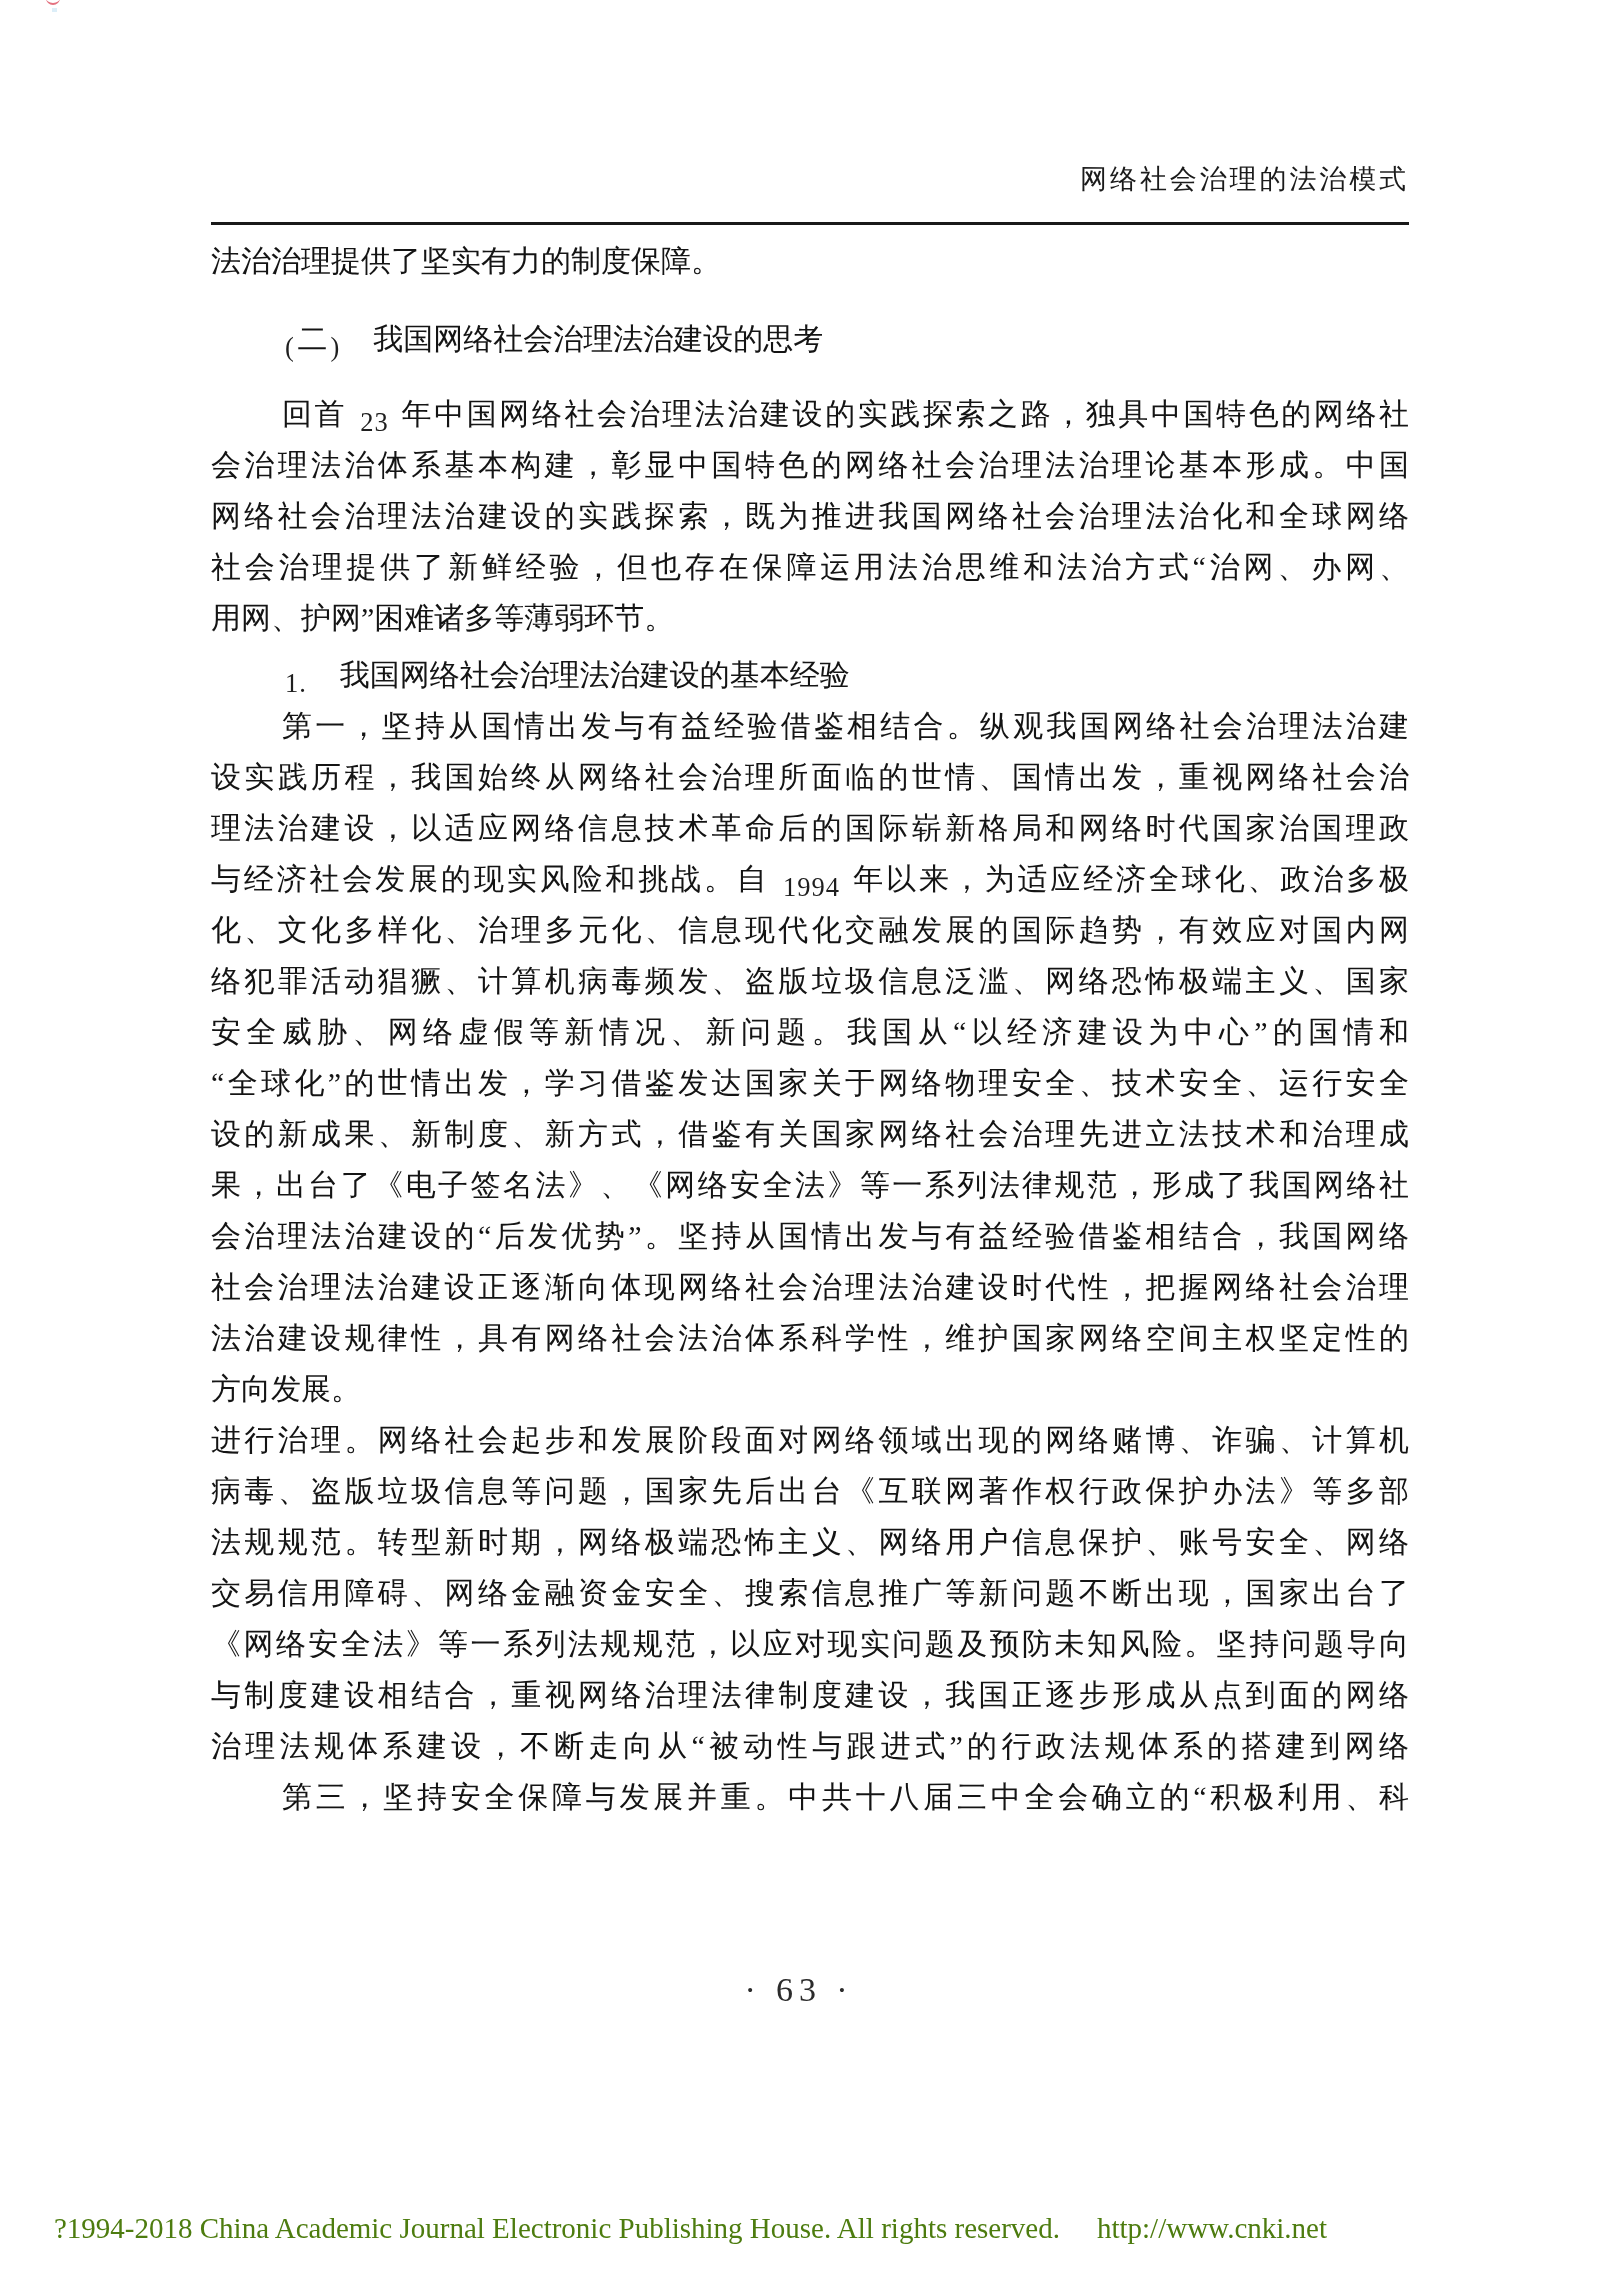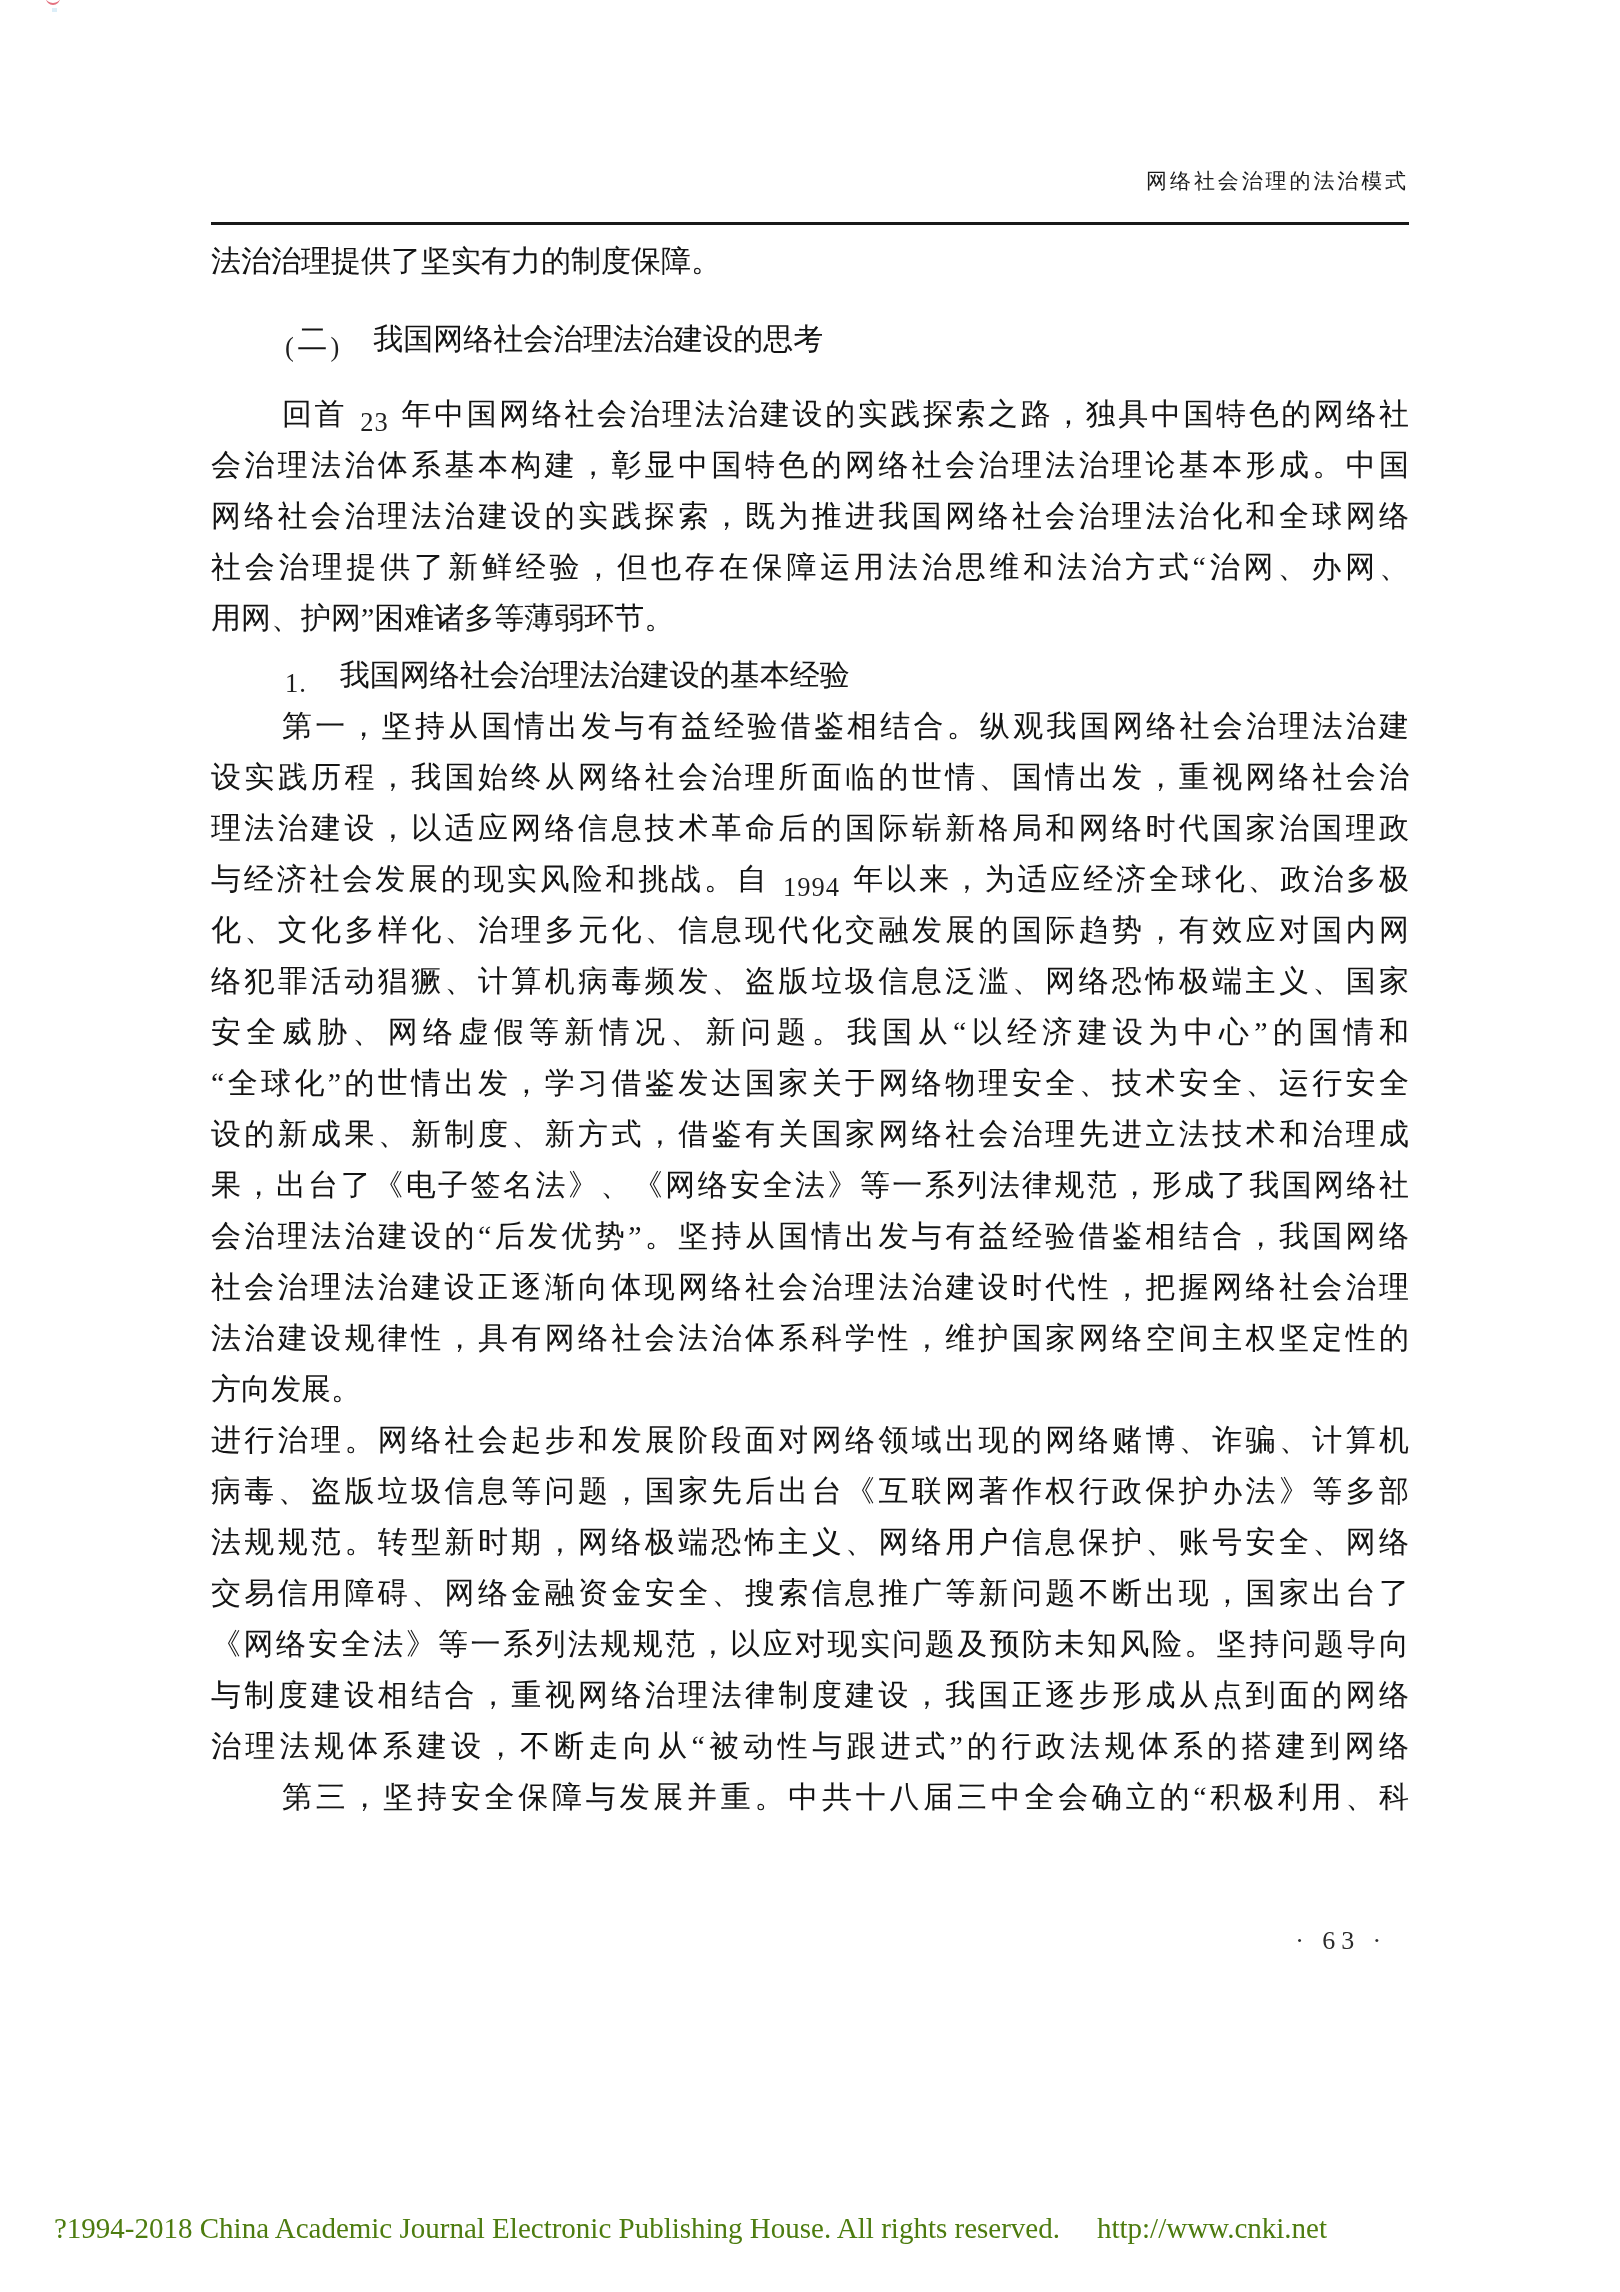--- a/index.html
+++ b/index.html
@@ -19,22 +19,22 @@
     width: 13.7px; height: 9.8px;
     border-bottom: 2.9px solid #e4717f;
     border-radius: 0 0 8.8px 8.8px;
   }
   .scan-dot {
     position: absolute; left: 52px; top: 7.8px;
     width: 4.9px; height: 3.9px; background: #dceef8;
   }
 
   .running-header {
-    position: absolute; left: 211px; top: 167px; width: 1198px;
-    text-align: right; font-size: 21px; letter-spacing: 2.9px; color: #1b1b1b;
+    position: absolute; left: 211px; top: 161px; width: 1198px;
+    text-align: right; font-size: 27px; letter-spacing: 2.9px; color: #1b1b1b;
     white-space: nowrap;
   }
   .header-rule {
     position: absolute; left: 211px; top: 222px; width: 1198px; height: 2.9px;
     background: #191919;
   }
 
   .body-text {
     position: absolute; left: 211px; top: 235px; width: 1198px;
     font-size: 30px; color: #141414;
@@ -49,23 +49,23 @@
   .line.h3 { margin-top: 5.9px; }
 
   
   .num {
     font-family: "Liberation Serif", "DejaVu Serif", serif;
     font-size: 26.5px; vertical-align: -6.9px; letter-spacing: 1px;
     margin: 0 2.9px; color: #1f1f1f;
   }
 
   .page-number {
-    position: absolute; left: 211px; top: 1926px; width: 1176px;
-    text-align: right; font-family: "Liberation Serif", "DejaVu Serif", serif;
-    font-size: 26px; letter-spacing: 5.9px; color: #2b2b2b;
+    position: absolute; left: 211px; top: 1971px; width: 1176px;
+    text-align: center; font-family: "Liberation Serif", "DejaVu Serif", serif;
+    font-size: 34px; letter-spacing: 5.9px; color: #2b2b2b;
   }
 
   .footer {
     position: absolute; left: 54px; top: 2211px; width: 1529px;
     font-family: Liberation Serif, serif;
     font-size: 29px; line-height: 35px; color: #4d7c0f;
     white-space: nowrap;
   }
   .footer-gap { display: inline-block; width: 37px; }
 </style>

